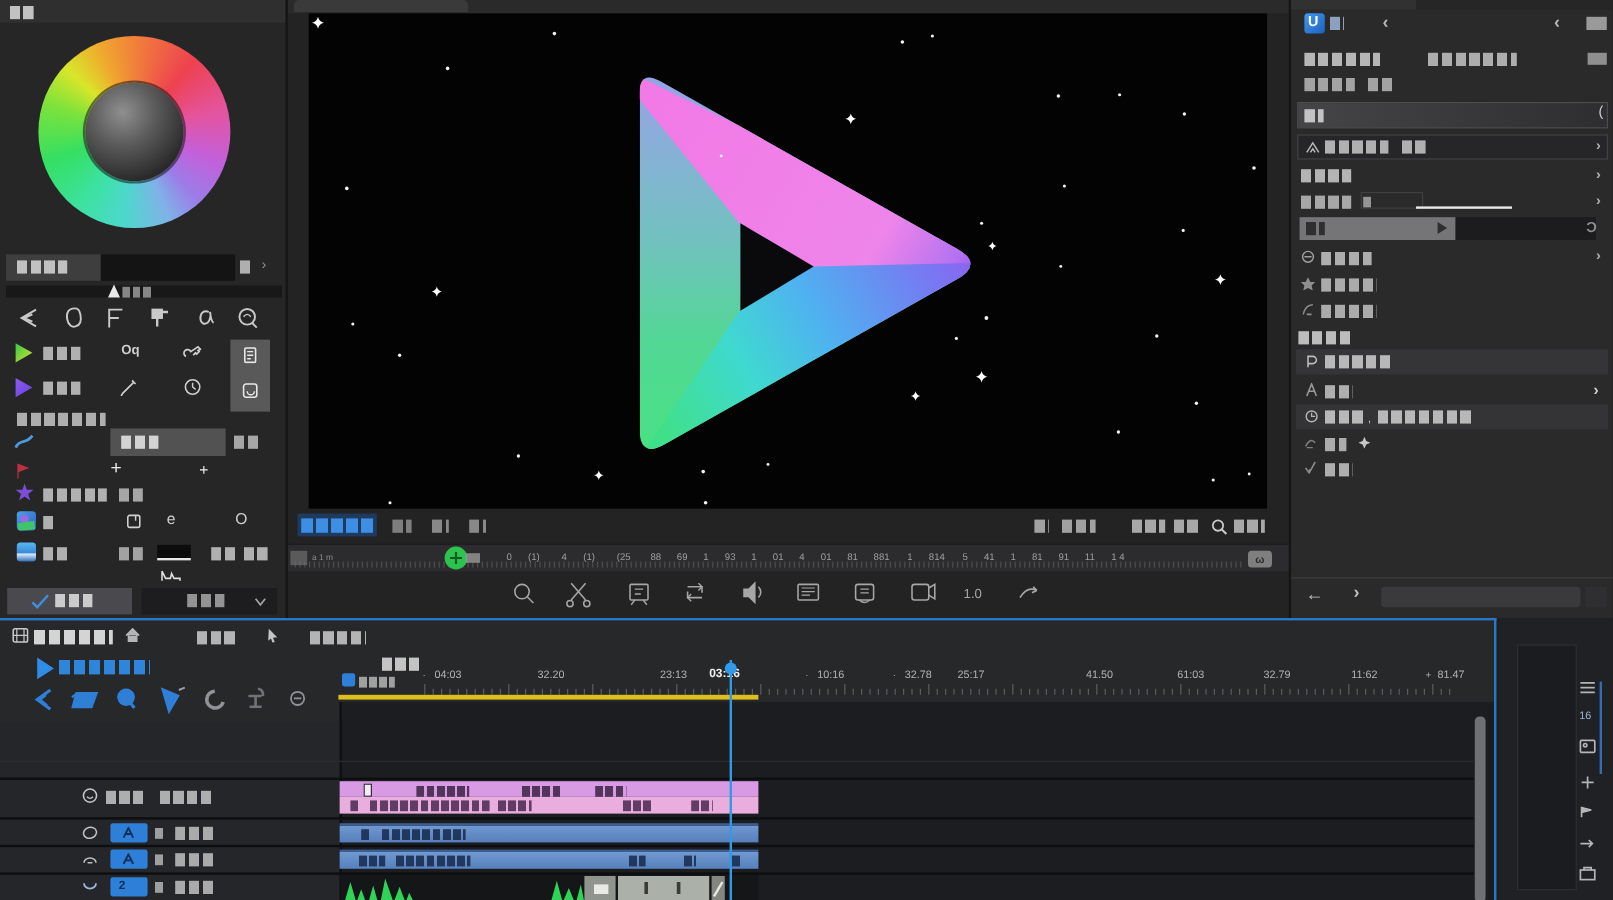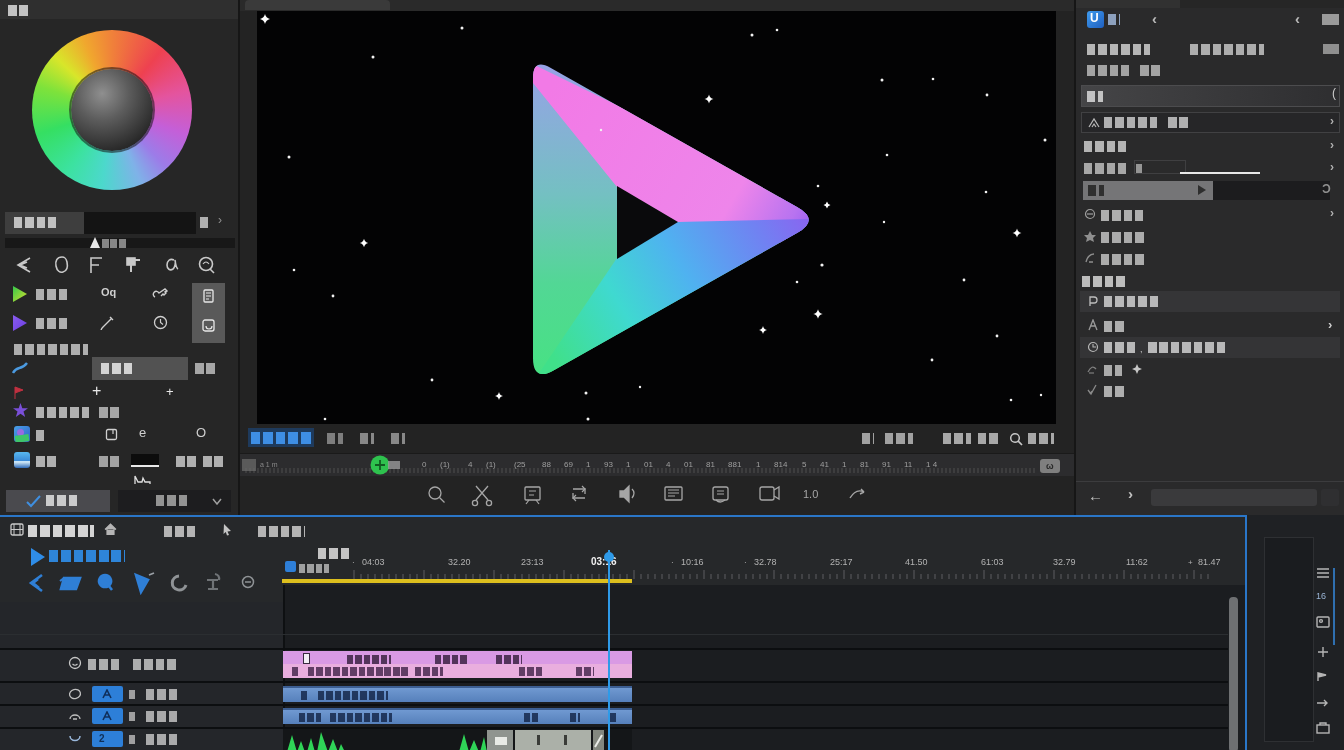--- a/index.html
+++ b/index.html
@@ -649,24 +649,24 @@
     </g>
   </svg>
 
   <span class="ab t" style="left:318px;top:31px;width:33px;color:#e0e0e0"></span>
   <div class="ab" style="left:285px;top:44px;width:11px;height:11px;background:#2e7fd8;border-radius:2px"></div>
   <span class="ab ts" style="left:299px;top:47px;width:30px;color:#b5b5b5"></span>
 
   <div class="ab" style="left:0;top:40px;width:1240px;height:13px;color:#b2b2b2;font-size:9px">
       <span class="ab" style="left:362px;top:0">04:03</span>
       <span class="ab" style="left:448px;top:0">32.20</span>
-      <span class="ab" style="left:521px;top:0">23:13</span>
+      <span class="ab" style="left:550px;top:0">23:13</span>
       <span class="ab" style="left:681px;top:0">10:16</span>
       <span class="ab" style="left:754px;top:0">32.78</span>
-      <span class="ab" style="left:830px;top:0">25:17</span>
+      <span class="ab" style="left:798px;top:0">25:17</span>
       <span class="ab" style="left:905px;top:0">41.50</span>
       <span class="ab" style="left:981px;top:0">61:03</span>
       <span class="ab" style="left:1053px;top:0">32.79</span>
       <span class="ab" style="left:1126px;top:0">11:62</span>
       <span class="ab" style="left:1198px;top:0">81.47</span>
       <span class="ab" style="left:591px;top:-1px;color:#f0f0f0;font-weight:bold;font-size:10px">03:16</span>
       <span class="ab" style="left:352px;top:1px;font-size:8px">·</span>
       <span class="ab" style="left:671px;top:1px;font-size:8px">·</span>
       <span class="ab" style="left:744px;top:1px;font-size:8px">·</span>
       <span class="ab" style="left:1188px;top:1px;font-size:8px">+</span>

